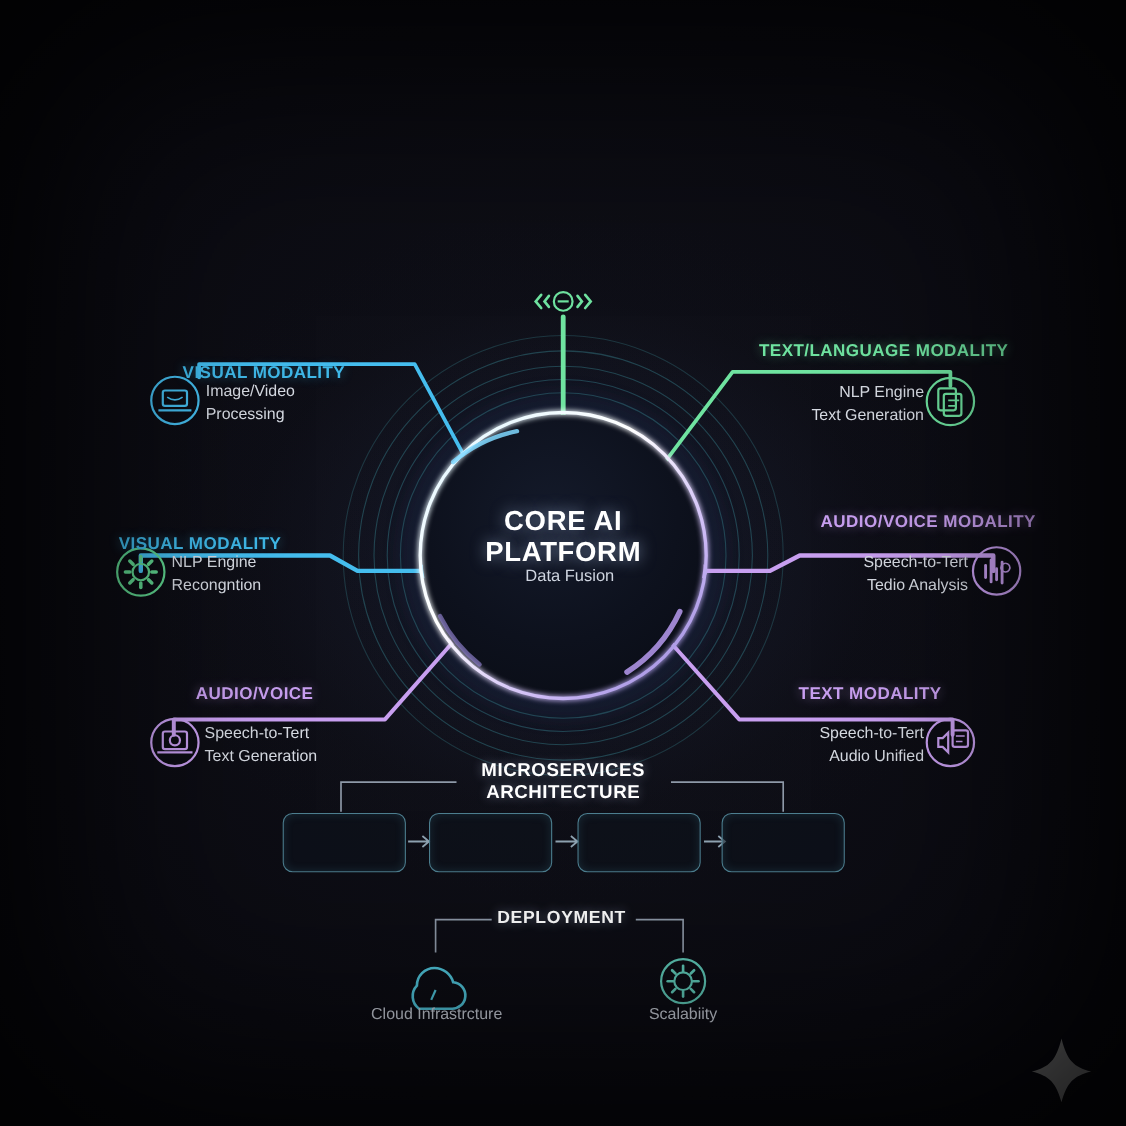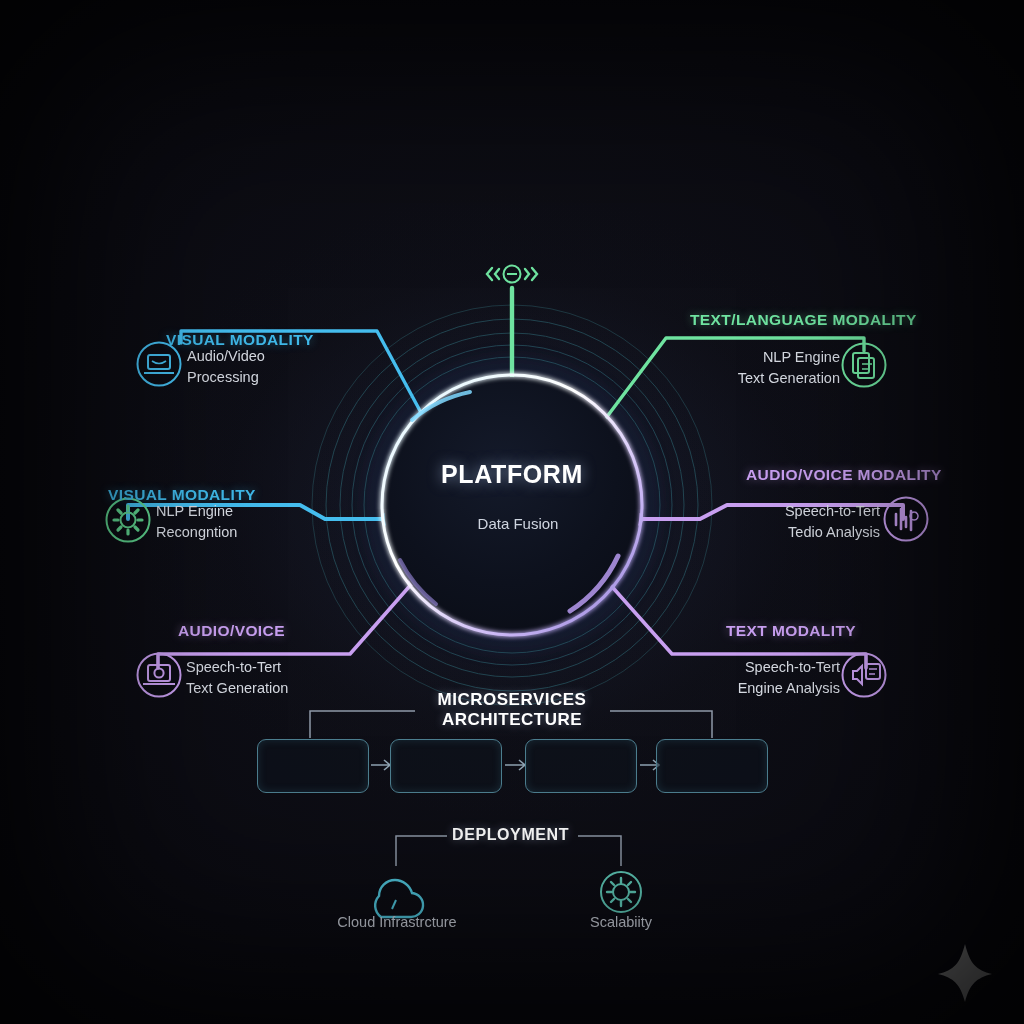--- a/index.html
+++ b/index.html
@@ -223,21 +223,21 @@
     </g>
 
     <g>
       <path d="M965 944 C970 964 976 970 992 974 C976 978 970 984 965 1002
                C960 984 954 978 938 974 C954 970 960 964 965 944 Z" fill="#9a9a9a" opacity=".85"></path>
     </g>
   </svg>
 
   <div class="lbl cat cyan" style="left:166px;top:311px;">VISUAL MODALITY</div>
   <div class="lbl sub" style="left:187px;top:346px;">
-    <div>Audio/Video</div>
+    <div>Image/Video</div>
     <div>Processing</div>
   </div>
 
   <div class="lbl cat green" style="left:690px;top:311px;">TEXT/LANGUAGE MODALITY</div>
   <div class="lbl sub r" style="left:640px;top:347px;width:200px;">
     <div>NLP Engine</div>
     <div>Text Generation</div>
   </div>
 
   <div class="lbl cat cyan" style="left:108px;top:466px;">VISUAL MODALITY</div>
@@ -254,24 +254,25 @@
 
   <div class="lbl cat violet" style="left:178px;top:622px;">AUDIO/VOICE</div>
   <div class="lbl sub" style="left:186px;top:657px;">
     <div>Speech-to-Tert</div>
     <div>Text Generation</div>
   </div>
 
   <div class="lbl cat violet" style="left:726px;top:622px;">TEXT MODALITY</div>
   <div class="lbl sub r" style="left:640px;top:657px;width:200px;">
     <div>Speech-to-Tert</div>
-    <div>Engine Analysis</div>
+    <div>Audio Unified</div>
   </div>
 
   <div class="hub-title" style="top:460px;">
+    <div>CORE AI</div>
     <div>PLATFORM</div>
   </div>
   <div class="hub-sub" style="top:513px;padding-left:12px;">
     <div>Data Fusion</div>
   </div>
 
   <div class="sec-title" style="left:0;right:0;top:690px;">
     <div>MICROSERVICES</div>
     <div>ARCHITECTURE</div>
   </div>

